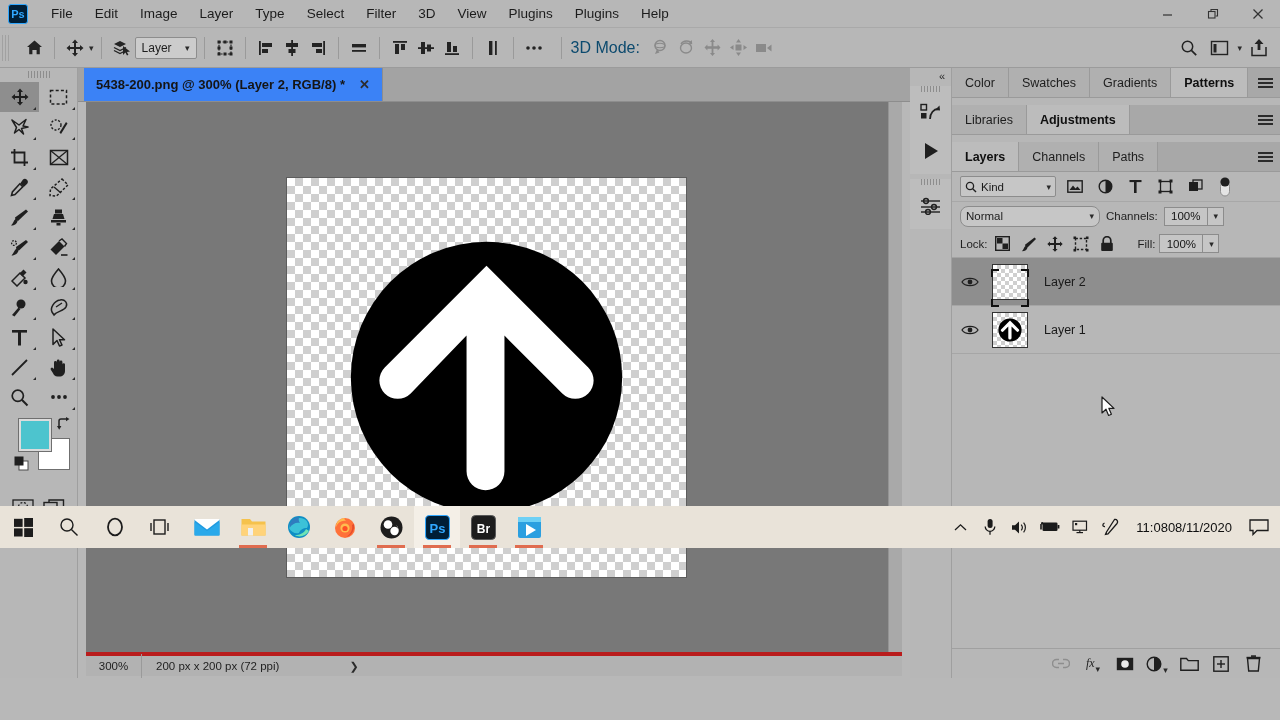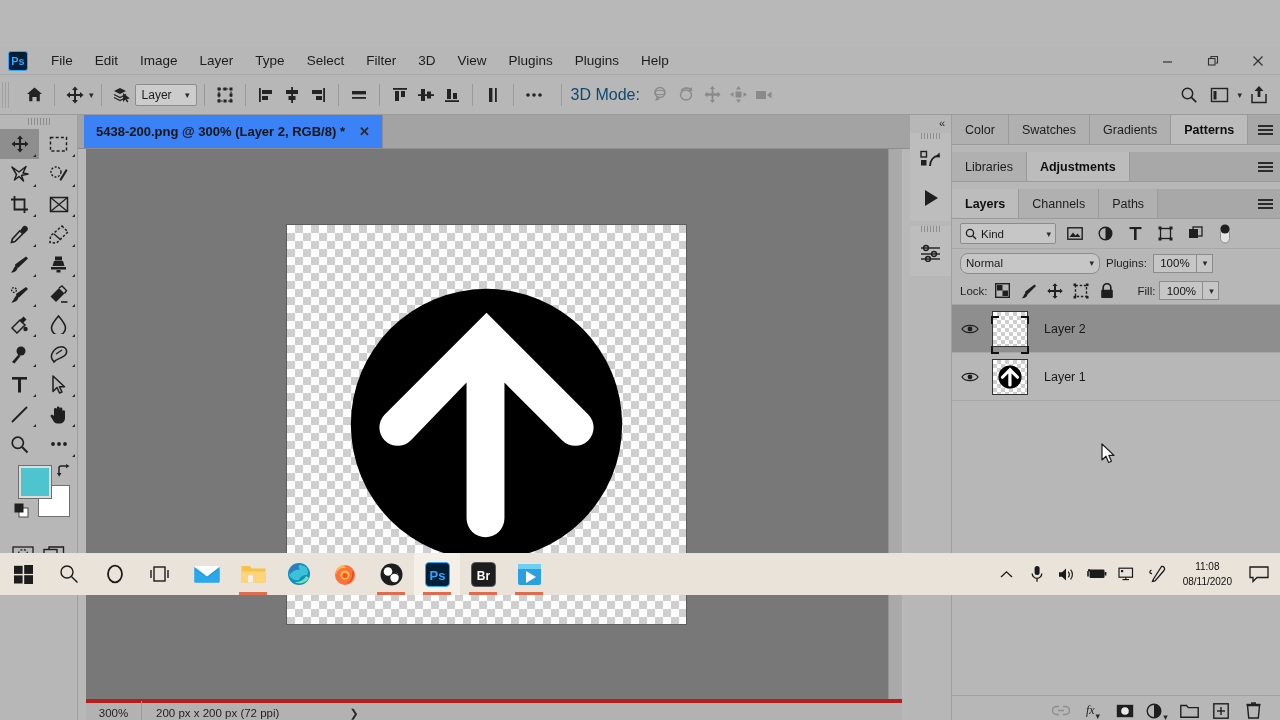--- a/index.html
+++ b/index.html
@@ -3,21 +3,21 @@
 <meta charset="utf-8">
 <style>
   * { box-sizing: border-box; margin: 0; padding: 0; }
   html, body {
     width: 1280px; height: 720px;
     overflow: hidden;
     font-family: "Liberation Sans", sans-serif;
     background: #b8b8b8;
     -webkit-font-smoothing: antialiased;
   }
-  .app { position: relative; width: 1280px; height: 548px; margin-top: 47px; }
+  .app { position: relative; width: 1280px; height: 548px; }
 
   
   .titlebar {
     position: absolute; left: 0; top: 0; width: 1280px; height: 28px;
     background: #b7b7b7;
     display: flex; align-items: center;
     border-bottom: 1px solid #a9a9a9;
   }
   .ps-logo {
     width: 20px; height: 20px; margin-left: 8px; margin-right: 12px;
@@ -237,22 +237,22 @@
   }
   .tb-item {
     width: 46px; height: 42px; display: flex; align-items: center; justify-content: center;
     position: relative;
   }
   .tb-item.active { background: #f4efe7; }
   .tb-underline { position: absolute; bottom: 0; left: 9px; width: 28px; height: 3px; background: #e06c4f; }
   .tray { margin-left: auto; display: flex; align-items: center; height: 42px; padding-right: 6px; gap: 2px; }
   .tray-ic { width: 28px; height: 42px; display: flex; align-items: center; justify-content: center; color: #1b1b1b; }
   .clock {
-    display: flex; flex-direction: column; align-items: center; justify-content: center;
-    font-size: 10px; color: #0f0f0f; line-height: 15px; padding: 0 10px; height: 42px;
+    display: flex; flex-direction: row; align-items: center; justify-content: center;
+    font-size: 13px; color: #0f0f0f; line-height: 15px; padding: 0 10px; height: 42px;
   }
   .notif { width: 30px; height: 42px; display: flex; align-items: center; justify-content: center; color: #1b1b1b; }
 
   
   .cursor { position: absolute; left: 1101px; top: 396px; pointer-events: none; }
 </style>
 </head>
 <body>
 
 <div class="app">
@@ -801,21 +801,21 @@
               <circle cx="6" cy="5" r="4.6" fill="#1f1f1f"></circle>
             </svg>
         </div>
       </div>
 
       <div class="blend-row">
         <div class="blend-select">
           <span>Normal</span>
           <span class="caret">▾</span>
         </div>
-        <span class="lbl">Plugins:</span>
+        <span class="lbl">Channels:</span>
         <div style="display:flex">
           <div class="numbox">100%</div>
           <div class="numstep">
               <span class="caret">▾</span>
             </div>
         </div>
       </div>
 
       <div class="lock-row">
         <span class="lbl">Lock:</span>

